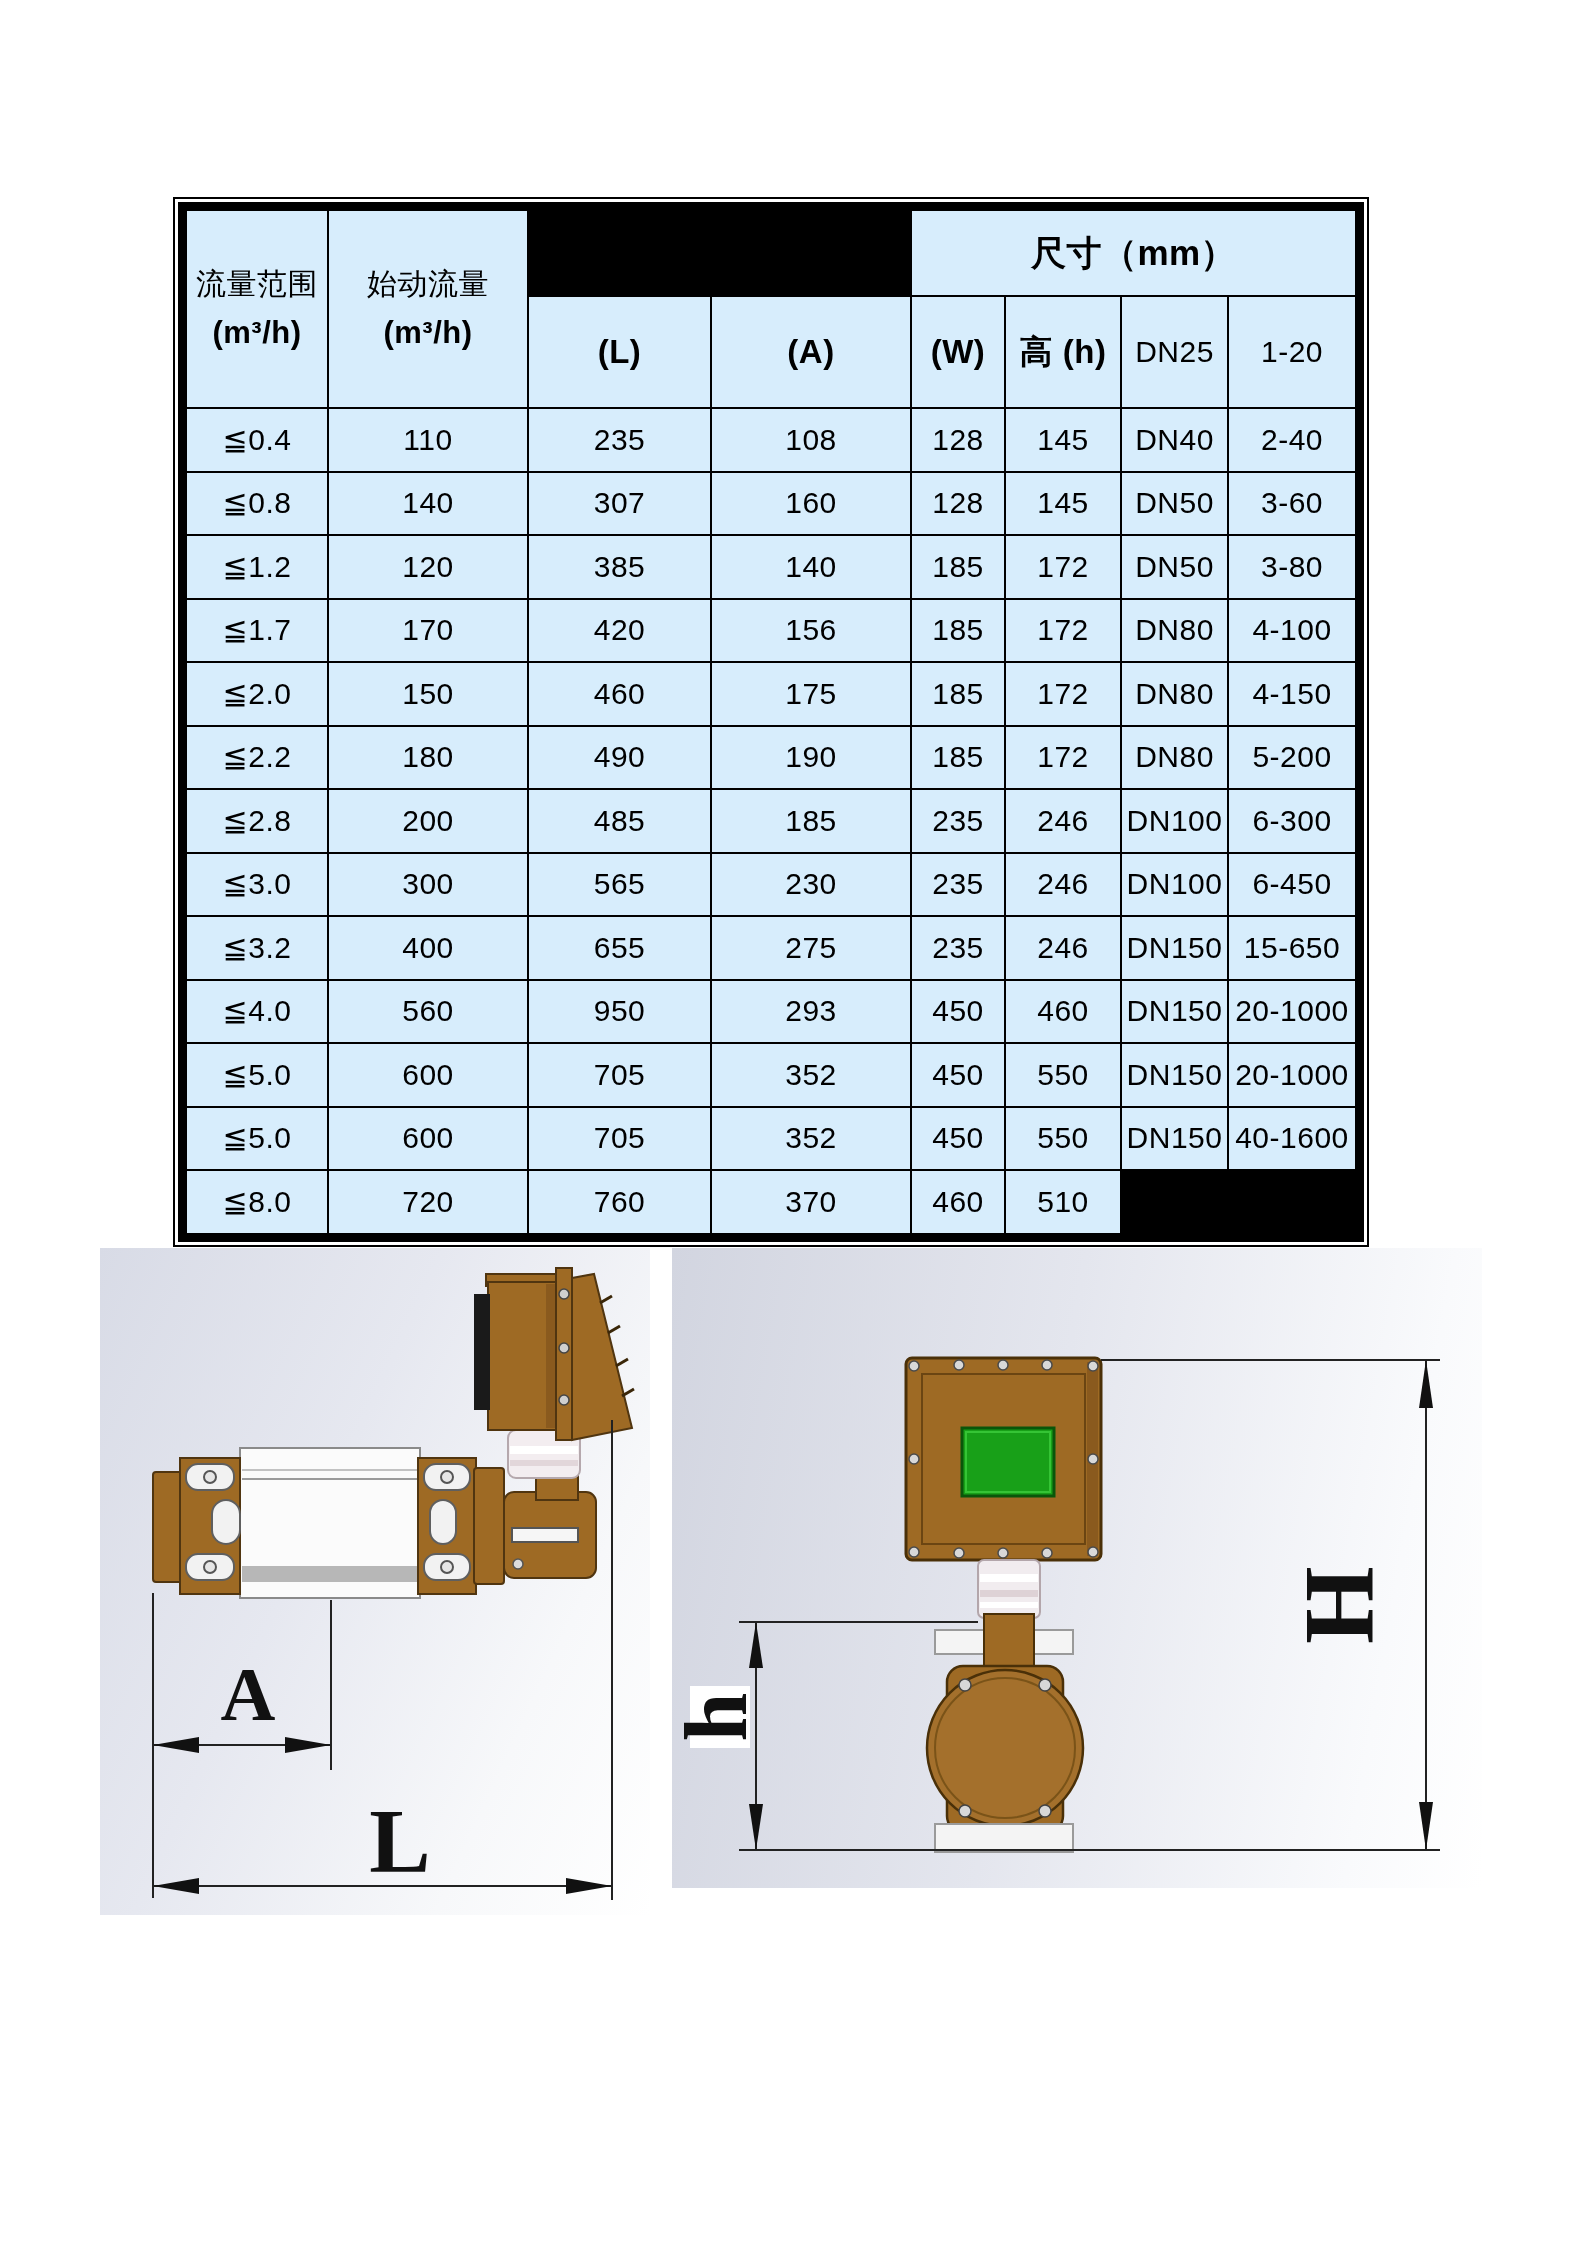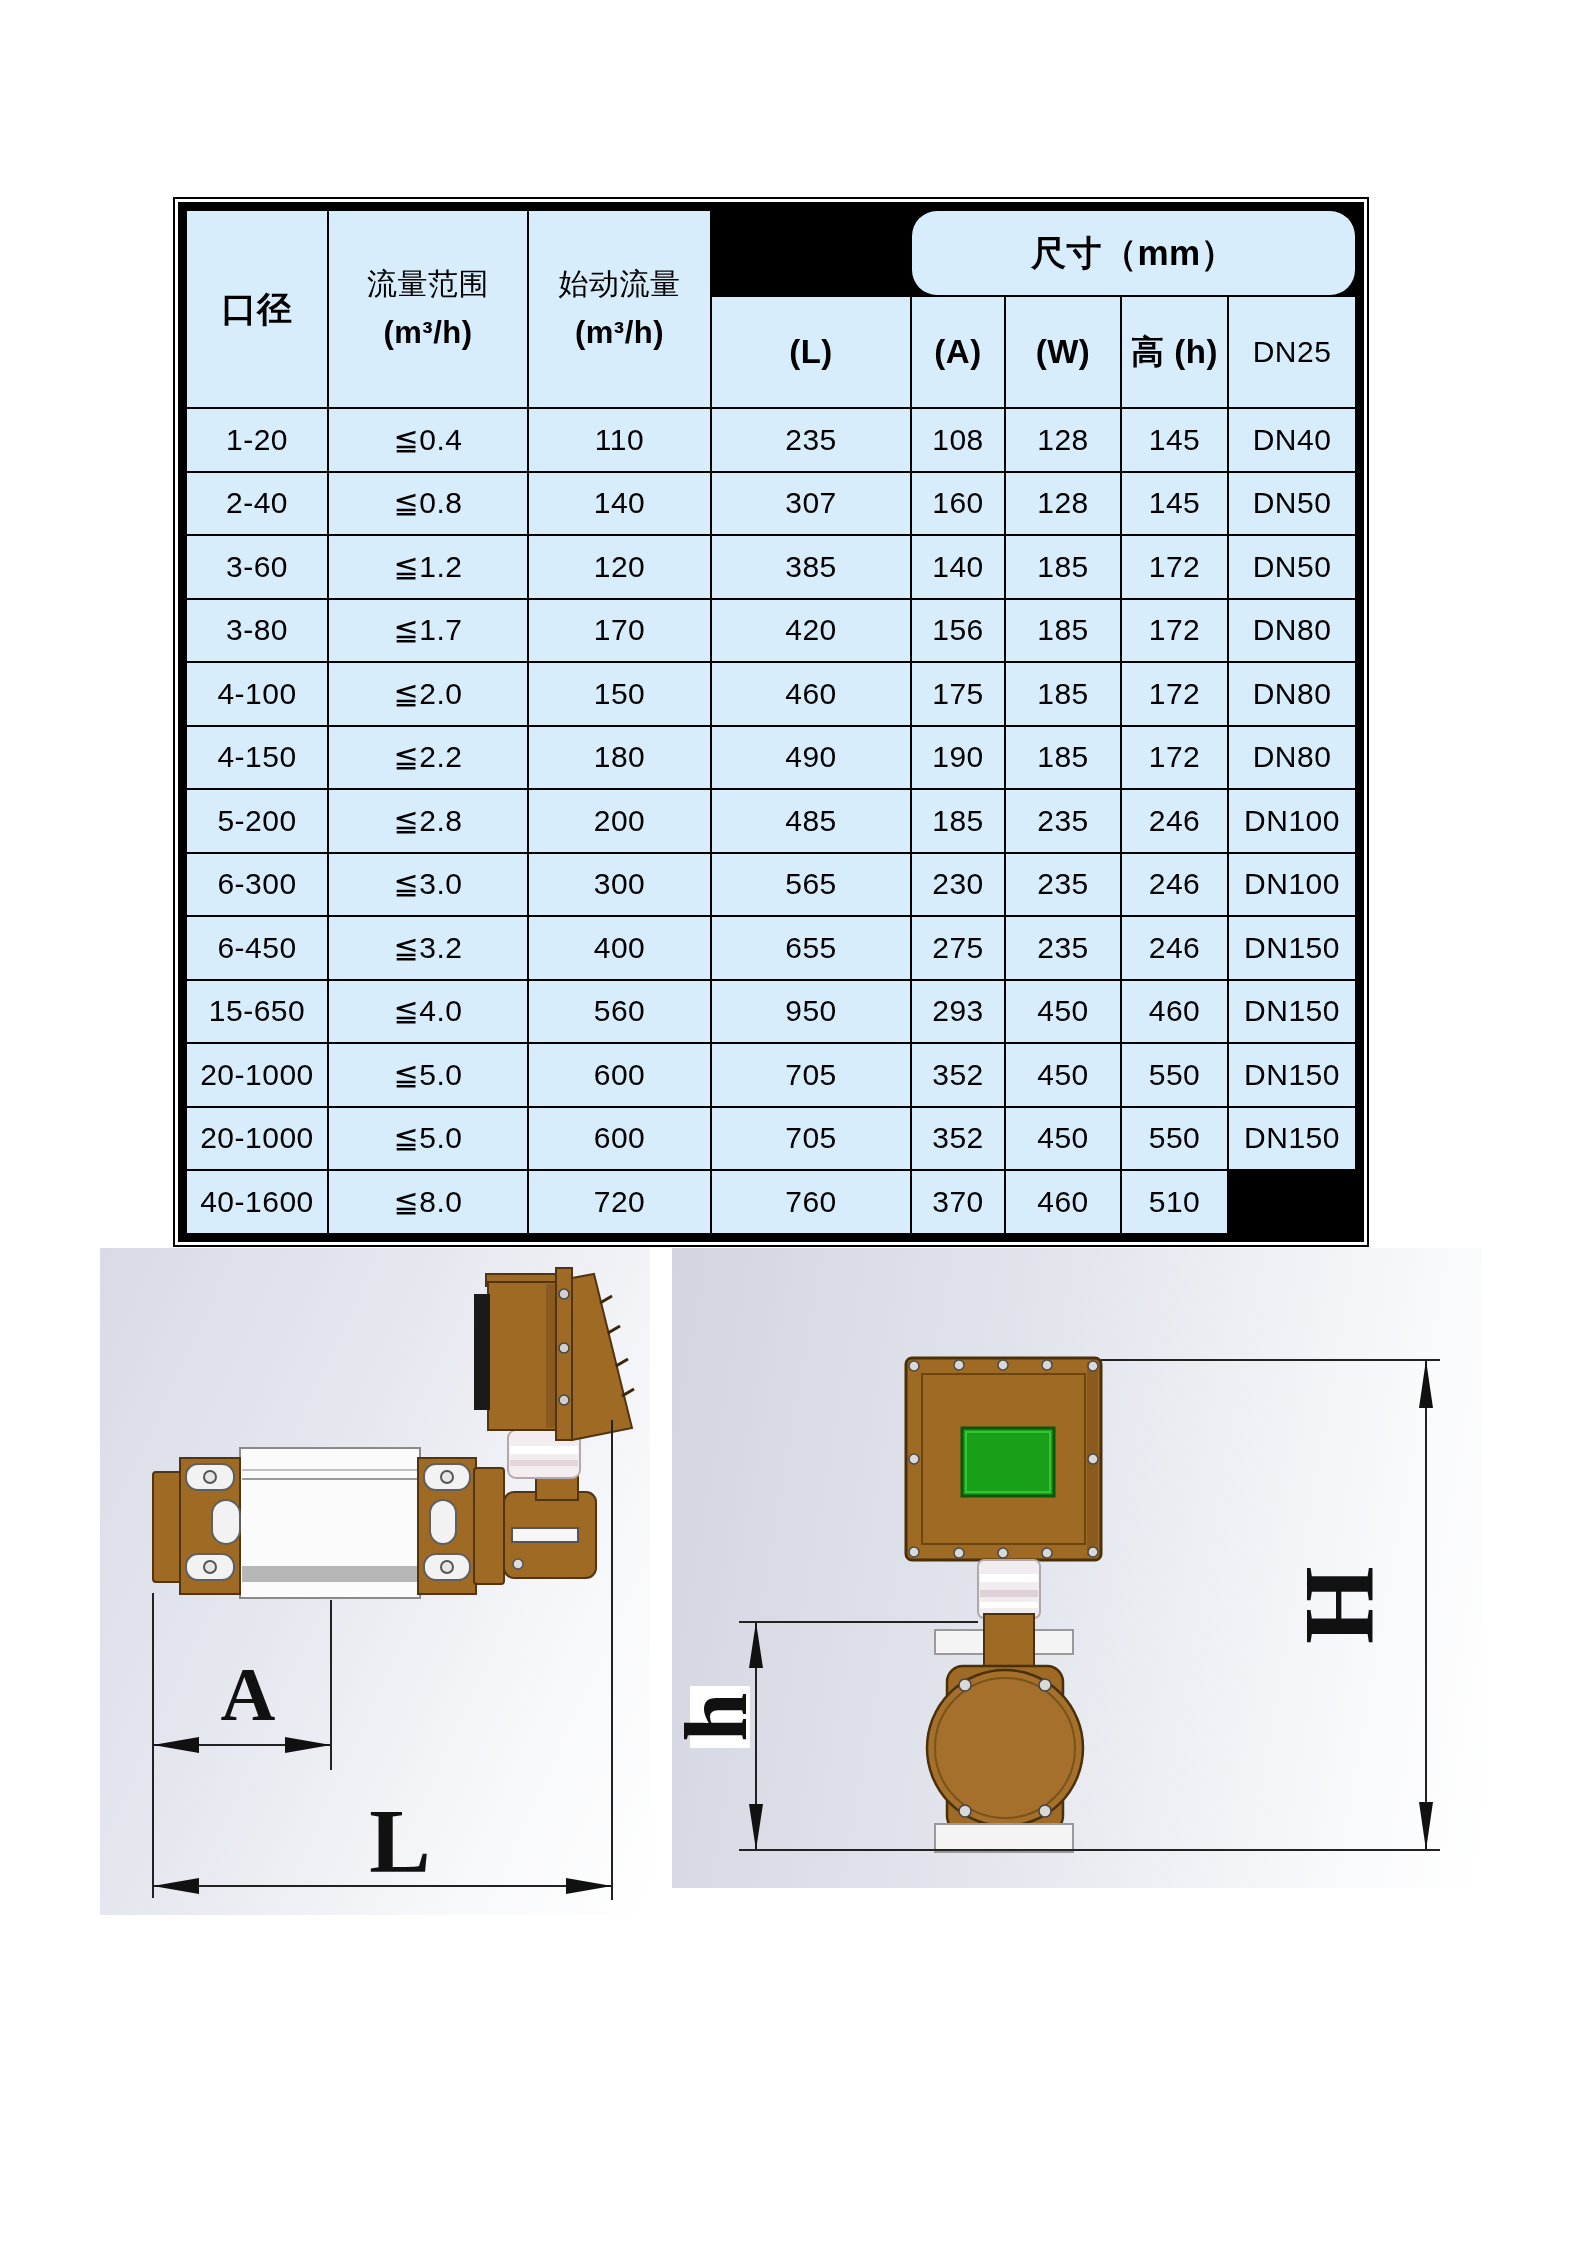--- a/index.html
+++ b/index.html
@@ -13,39 +13,38 @@
   #grid{display:grid;width:100%;height:100%;gap:2px;background:#000;
       grid-template-columns:140px 198px 181px 198px 92px 114px 105px 1fr;
       grid-template-rows:84px 110px repeat(13,1fr);}
   .cell{background:#d7edfc;display:flex;flex-direction:column;align-items:center;justify-content:center;
       font-size:30px;line-height:1.15;letter-spacing:0.5px;}
   .cell.hdr{font-weight:bold;font-size:35px;}
   .cell.sub{font-weight:bold;font-size:33px;}
   .cell .unit{font-weight:bold;font-size:31px;margin-top:14px;text-align:center;}
   .cell.dn{font-weight:normal;}
   .span2{grid-row:span 2;}
-  .size-title{grid-column:5 / span 4;border-radius:25px;}
+  .size-title{grid-column:5 / span 4;}
 
   
   .fig{position:absolute;overflow:hidden;}
   #fig-side{left:100px;top:1248px;width:550px;height:667px;
       background:linear-gradient(115deg,#d8dbe6 0%,#e6e8f0 40%,#f7f8fa 75%,#ffffff 100%);}
   #fig-front{left:672px;top:1248px;width:810px;height:640px;
       background:linear-gradient(100deg,#d2d5e0 0%,#e4e6ee 45%,#f9fafc 85%,#ffffff 100%);}
   .dim-text{font-family:"Liberation Serif",serif;font-weight:bold;fill:#111;}
 </style>
 </head>
 <body>
 
 <div id="page">
 
   <div id="spec-table">
     <div id="grid">
 
-      <div class="cell hdr span2">口径</div>
       <div class="cell span2">
         <span class="hdr">流量范围</span>
         <span class="unit">(m³/h)</span>
       </div>
       <div class="cell span2">
         <span class="hdr">始动流量</span>
         <span class="unit">(m³/h)</span>
       </div>
       <div class="cell hdr size-title">尺寸（mm）</div>
       <div class="cell sub">(L)</div>

